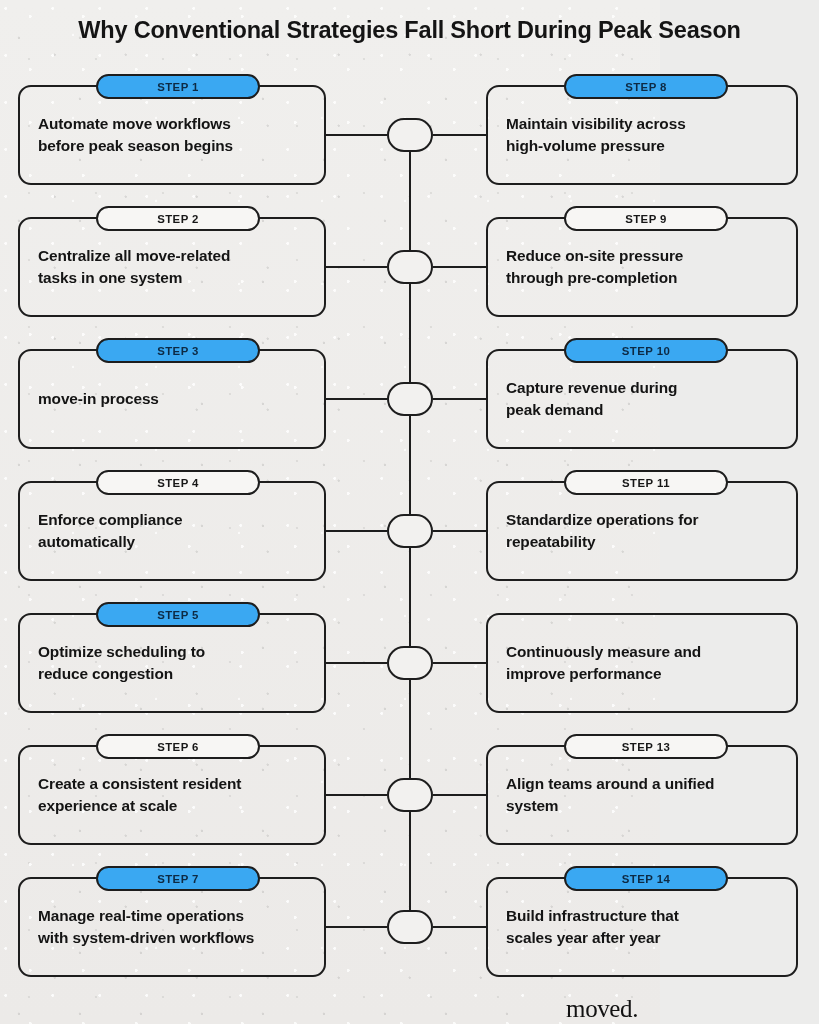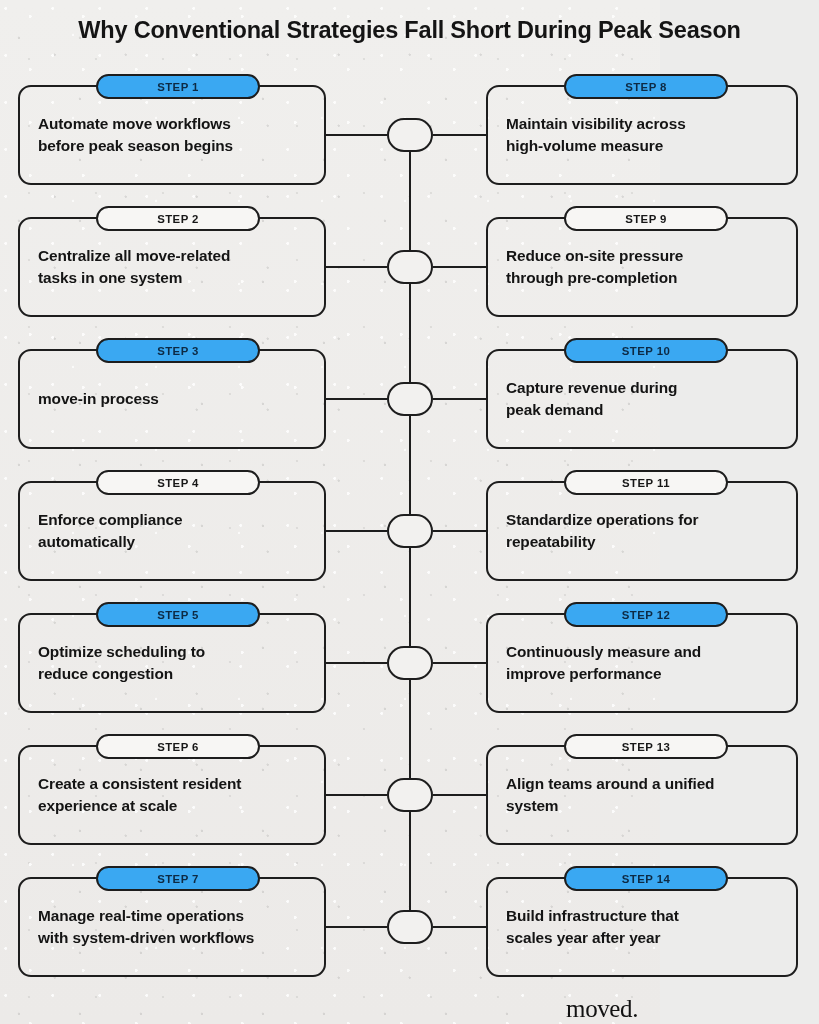--- a/index.html
+++ b/index.html
@@ -227,21 +227,21 @@
           <div>Manage real-time operations</div>
           <div>with system-driven workflows</div>
         </div>
       </div>
       <div class="card" style="left: 486px; top: 85px; width: 312px; height: 100px;">
         <div class="badge blue">
           <span>STEP 8</span>
         </div>
         <div class="body">
           <div>Maintain visibility across</div>
-          <div>high-volume measure</div>
+          <div>high-volume pressure</div>
         </div>
       </div>
       <div class="card" style="left: 486px; top: 217px; width: 312px; height: 100px;">
         <div class="badge plain">
           <span>STEP 9</span>
         </div>
         <div class="body">
           <div>Reduce on-site pressure</div>
           <div>through pre-completion</div>
         </div>
@@ -258,23 +258,20 @@
       <div class="card" style="left: 486px; top: 481px; width: 312px; height: 100px; padding-left: 32px;">
         <div class="badge plain">
           <span>STEP 11</span>
         </div>
         <div class="body">
           <div>Standardize operations for</div>
           <div>repeatability</div>
         </div>
       </div>
       <div class="card" style="left: 486px; top: 613px; width: 312px; height: 100px;">
-        <div class="badge blue">
-          <span>STEP 12</span>
-        </div>
         <div class="body">
           <div>Continuously measure and</div>
           <div>improve performance</div>
         </div>
       </div>
       <div class="card" style="left: 486px; top: 745px; width: 312px; height: 100px;">
         <div class="badge plain">
           <span>STEP 13</span>
         </div>
         <div class="body">

